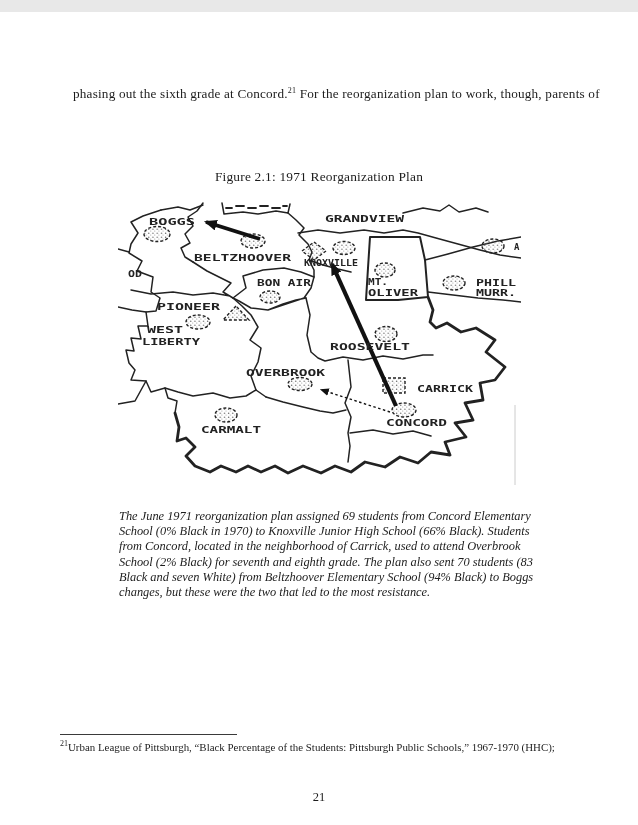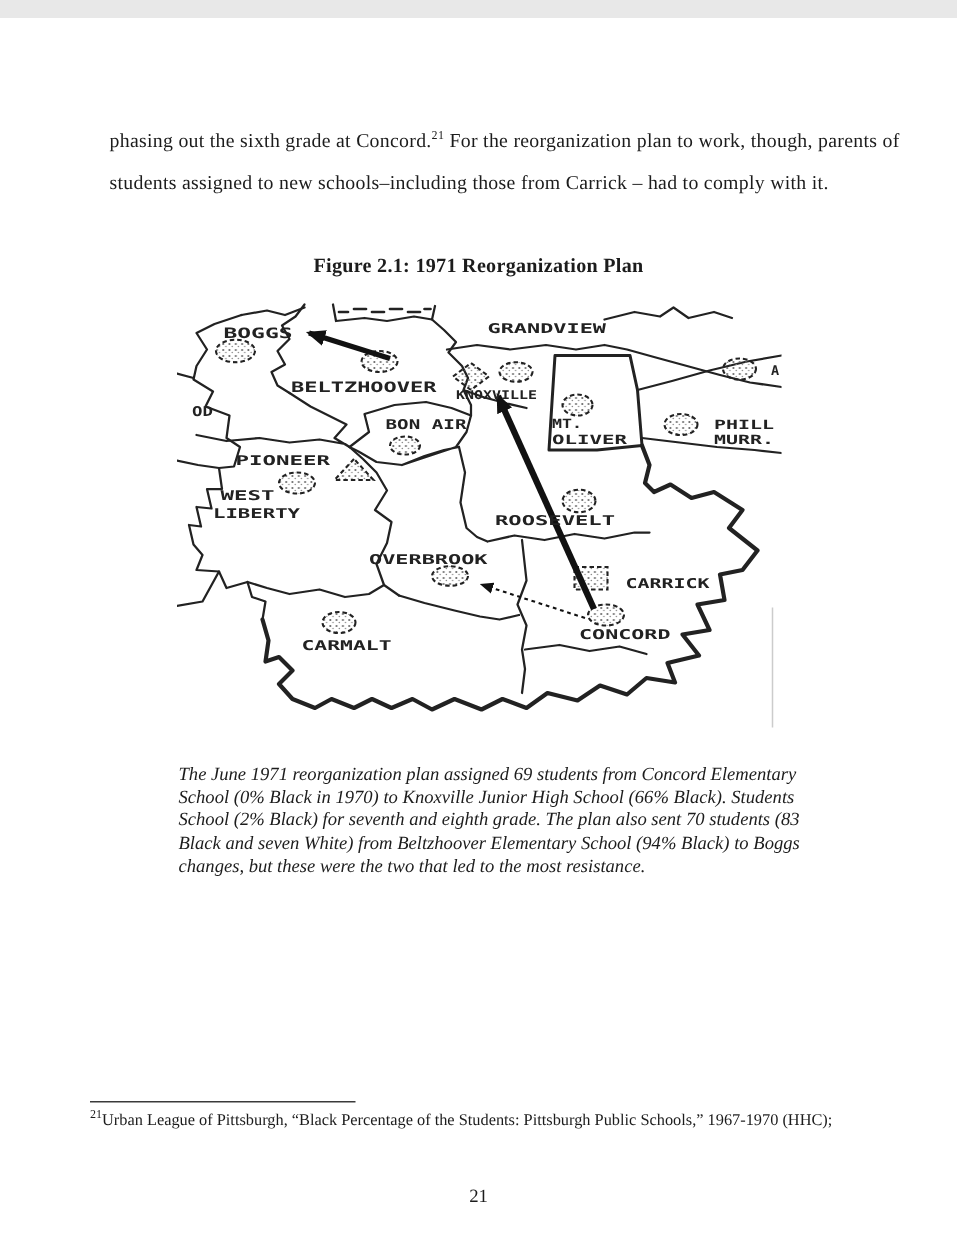--- a/index.html
+++ b/index.html
@@ -7,39 +7,38 @@
     position:relative;width:638px;height:825px;background:#ffffff;
     font-family:"Liberation Serif","DejaVu Serif",serif;color:#1c1c1c;
     overflow:hidden;margin:12px auto;
   }
   .body-line{position:absolute;left:73px;width:500px;margin:0;font-size:13.2px;
     letter-spacing:.2px;white-space:nowrap;}
   .body-line sup, .footnote sup{font-size:8px;vertical-align:super;line-height:0;}
   .l1{top:74px;}
   .l2{top:102px;}
   .fig-title{position:absolute;top:157px;left:0;width:100%;margin:0;text-align:center;
-    font-size:13.4px;font-weight:bold;letter-spacing:.2px;}
+    font-size:13.4px;font-weight:normal;letter-spacing:.2px;}
   .map{position:absolute;left:118px;top:188px;width:403px;height:294px;}
   .map svg{display:block;overflow:hidden;}
   .map text{font-family:"DejaVu Sans Mono",monospace;font-weight:700;fill:#222;}
   .caption{position:absolute;left:119px;top:497px;width:432px;font-style:italic;
     font-size:12.4px;}
   .caption div{line-height:15.2px;white-space:nowrap;}
   .fn-rule{position:absolute;left:60px;top:722px;width:177px;border-top:1.4px solid #3a3a3a;height:0;}
   .footnote{position:absolute;left:60px;top:727px;width:524px;font-size:10.9px;}
   .footnote div{line-height:16px;white-space:nowrap;}
   .page-number{position:absolute;top:778px;left:0;width:100%;text-align:center;font-size:12.5px;}
 </style>
 </head>
 <body>
 
 <div class="page">
 
   <p class="body-line l1"><span>phasing out the sixth grade at Concord.</span><sup>21</sup><span>  For the reorganization plan to work, though, parents of</span></p>
-  <p class="body-line l2">students assigned to new schools–including those from Carrick – had to comply with it.</p>
 
   <h3 class="fig-title">Figure 2.1: 1971 Reorganization Plan</h3>
 
   <div class="map">
     <svg viewBox="0 0 403 294" width="403" height="294">
       <defs>
         <pattern id="stipple" width="4.2" height="4" patternUnits="userSpaceOnUse">
           <circle cx="1.4" cy="1.3" r="0.7" fill="#666"></circle>
           <circle cx="3.2" cy="3" r="0.5" fill="#888"></circle>
         </pattern>
@@ -113,20 +112,21 @@
       <text x="268" y="226" font-size="9" textLength="61" lengthAdjust="spacingAndGlyphs">CONCORD</text>
       <text x="83" y="233" font-size="9" textLength="60" lengthAdjust="spacingAndGlyphs">CARMALT</text>
       <text x="10" y="77" font-size="9" textLength="14" lengthAdjust="spacingAndGlyphs">OD</text>
       <text x="396" y="50" font-size="9">A</text>
     </svg>
   </div>
 
   <div class="caption">
     <div>The June 1971 reorganization plan assigned 69 students from Concord Elementary</div>
     <div>School (0% Black in 1970) to Knoxville Junior High School (66% Black).  Students</div>
+    <div>from Concord, located in the neighborhood of Carrick, used to attend Overbrook</div>
     <div>School (2% Black) for seventh and eighth grade.  The plan also sent 70 students (83</div>
     <div>Black and seven White) from Beltzhoover Elementary School (94% Black) to Boggs</div>
     <div>changes, but these were the two that led to the most resistance.</div>
   </div>
 
   <div class="fn-rule"></div>
 
   <div class="footnote">
     <div><sup>21</sup><span>Urban League of Pittsburgh, “Black Percentage of the Students: Pittsburgh Public Schools,” 1967-1970 (HHC);</span></div>
   </div>

